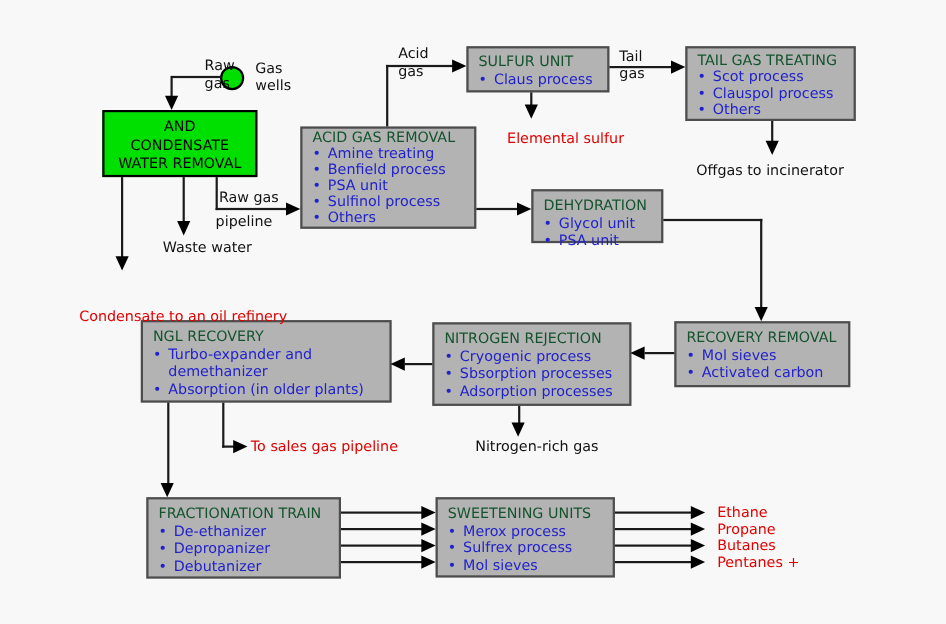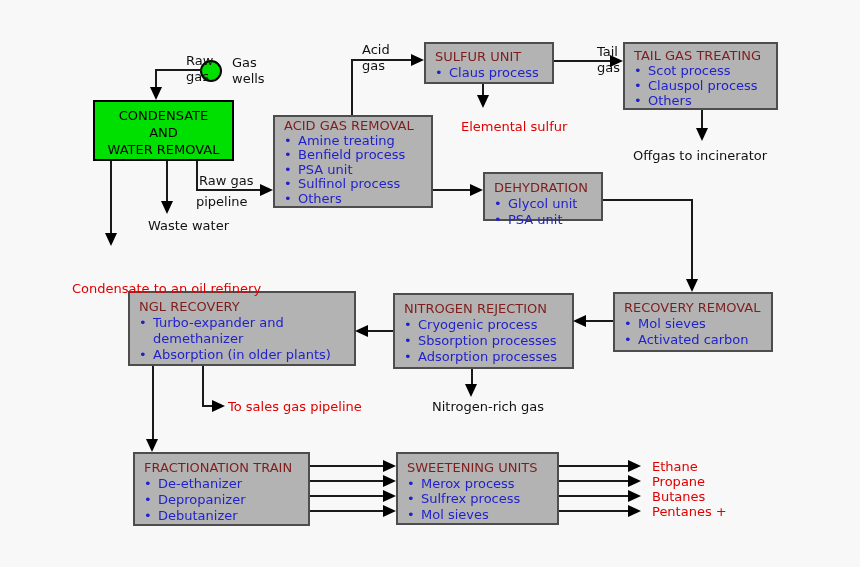--- a/index.html
+++ b/index.html
@@ -1,19 +1,19 @@
 <!DOCTYPE html>
 <html><head>
 <meta charset="utf-8">
 <style>
   html,body { margin:0; padding:0; background:#f8f8f8; }
   .stage { position:relative; width:860px; height:567px; background:#f8f8f8;
            font-family:"DejaVu Sans","Liberation Sans",sans-serif; font-size:13px; color:#111; overflow:hidden; }
   .box { position:absolute; background:#b3b3b3; border:2px solid #4d4d4d; box-sizing:border-box; line-height:15px; }
-  .box .t { padding-left:9px; white-space:nowrap; color:#7f1d1d; }
+  .box .t { padding-left:9px; white-space:nowrap; color:#14532d; }
   .box ul { margin:0; padding:0; list-style:none; color:#2222cc; }
   .box li { position:relative; padding-left:23px; }
   .box li::before { content:"•"; position:absolute; left:9px; }
   .green { background:#00e000; border:2px solid #000; text-align:center; line-height:17px; color:#000; }
   .circle { position:absolute; width:22px; height:22px; border-radius:50%; background:#00e000;
             border:2px solid #000; box-sizing:border-box; }
   .lbl { position:absolute; line-height:16px; white-space:nowrap; color:#111; }
   .red { color:#e00000; }
   .ln { position:absolute; background:#1a1a1a; }
   .ah { position:absolute; width:0; height:0; }
@@ -22,22 +22,22 @@
   .ah-d { border-left:6px solid transparent; border-right:6px solid transparent; border-top:13px solid #000; }
 </style>
 </head>
 <body>
 
 <div class="stage">
 
   <div class="circle" style="left:200px;top:60px;"></div>
 
   <div class="box green" style="left:93px;top:100px;width:141px;height:61px;padding-top:5px;">
+    <div>AND</div>
     <div>CONDENSATE</div>
-    <div>AND</div>
     <div>WATER REMOVAL</div>
   </div>
 
   <div class="box" style="left:273px;top:115px;width:160px;height:93px;padding-top:2px;line-height:14.5px;">
     <div class="t">ACID GAS REMOVAL</div>
     <ul>
       <li>Amine treating</li>
       <li>Benfield process</li>
       <li>PSA unit</li>
       <li>Sulfinol process</li>
@@ -117,21 +117,21 @@
     <div>gas</div>
   </div>
   <div class="lbl" style="left:232px;top:55px;">
     <div>Gas</div>
     <div>wells</div>
   </div>
   <div class="lbl" style="left:362px;top:42px;">
     <div>Acid</div>
     <div>gas</div>
   </div>
-  <div class="lbl" style="left:563px;top:44px;margin-left:34px;">
+  <div class="lbl" style="left:563px;top:44px;">
     <div>Tail</div>
     <div>gas</div>
   </div>
   <div class="lbl red" style="left:461px;top:119px;">Elemental sulfur</div>
   <div class="lbl" style="left:633px;top:148px;">Offgas to incinerator</div>
   <div class="lbl" style="left:199px;top:173px;text-align:right;">Raw gas</div>
   <div class="lbl" style="left:196px;top:194px;">pipeline</div>
   <div class="lbl" style="left:148px;top:218px;">Waste water</div>
   <div class="lbl red" style="left:72px;top:255px;margin-top:26px;">Condensate to an oil refinery</div>
   <div class="lbl red" style="left:228px;top:399px;">To sales gas pipeline</div>

